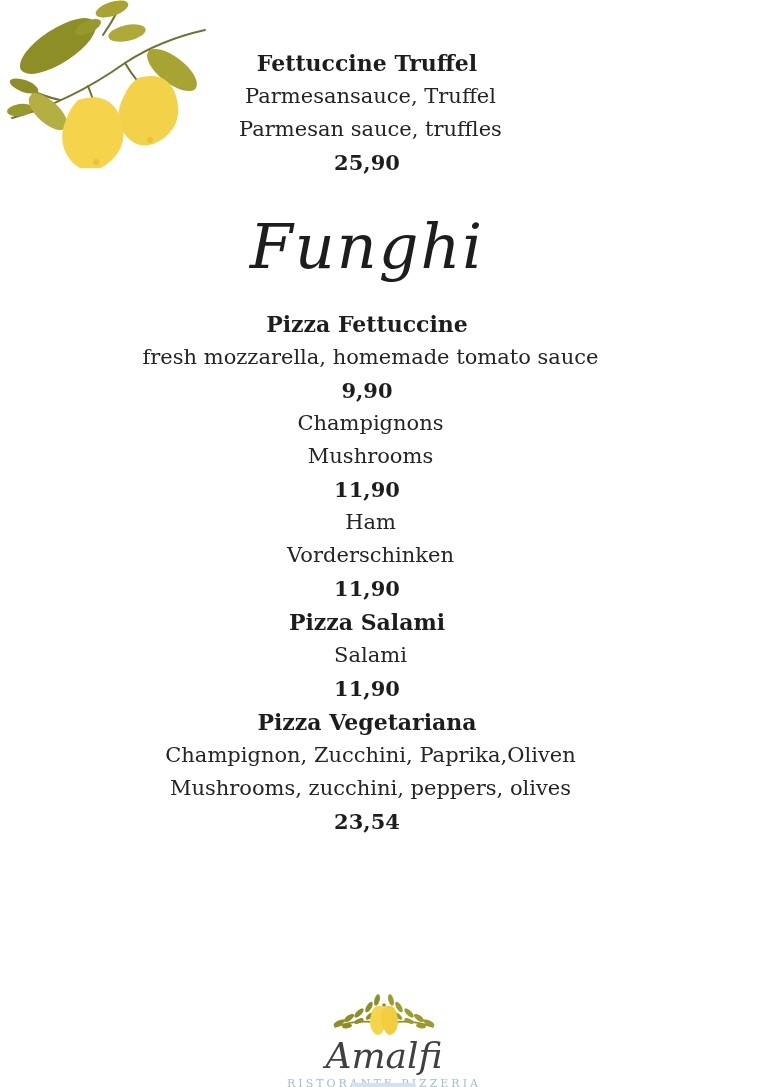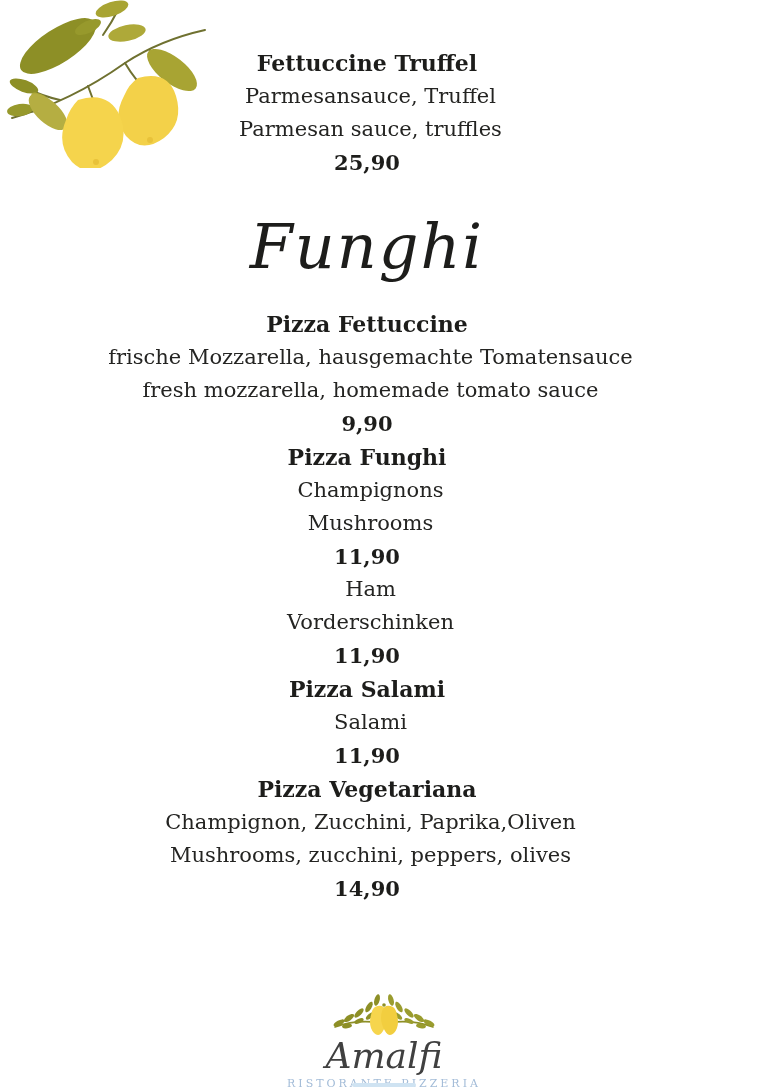--- a/index.html
+++ b/index.html
@@ -134,27 +134,25 @@
     <div class="item-name">Fettuccine Truffel</div>
     <div class="item-desc">Parmesansauce, Truffel</div>
     <div class="item-desc">Parmesan sauce, truffles</div>
     <div class="item-price">25,90</div>
   </section>
 
   <h1 class="section-title">Funghi</h1>
 
   <section>
     <div class="item-name">Pizza Fettuccine</div>
-    <div class="item-desc">frische Mozzarella, hausgemachte Tomatensauce</div>
     <div class="item-desc">fresh mozzarella, homemade tomato sauce</div>
     <div class="item-price">9,90</div>
   </section>
 
   <section>
-    <div class="item-name">Pizza Funghi</div>
     <div class="item-desc">Champignons</div>
     <div class="item-desc">Mushrooms</div>
     <div class="item-price">11,90</div>
   </section>
 
   <section>
     <div class="item-desc">Ham</div>
     <div class="item-desc">Vorderschinken</div>
     <div class="item-price">11,90</div>
   </section>
@@ -162,21 +160,21 @@
   <section>
     <div class="item-name">Pizza Salami</div>
     <div class="item-desc">Salami</div>
     <div class="item-price">11,90</div>
   </section>
 
   <section>
     <div class="item-name">Pizza Vegetariana</div>
     <div class="item-desc">Champignon, Zucchini, Paprika,Oliven</div>
     <div class="item-desc">Mushrooms, zucchini, peppers, olives</div>
-    <div class="item-price">14,90</div>
+    <div class="item-price">23,54</div>
   </section>
 
 </main>
 
 <footer class="footer-logo">
   <svg class="logo-mark" width="130" height="56" viewBox="0 0 130 56" xmlns="http://www.w3.org/2000/svg" aria-hidden="true">
 
     <g stroke="#8d8f26" stroke-width="1.6" fill="none" stroke-linecap="round">
       <path d="M62 38 Q 38 34 16 42"></path>
       <path d="M68 38 Q 92 34 114 42"></path>

